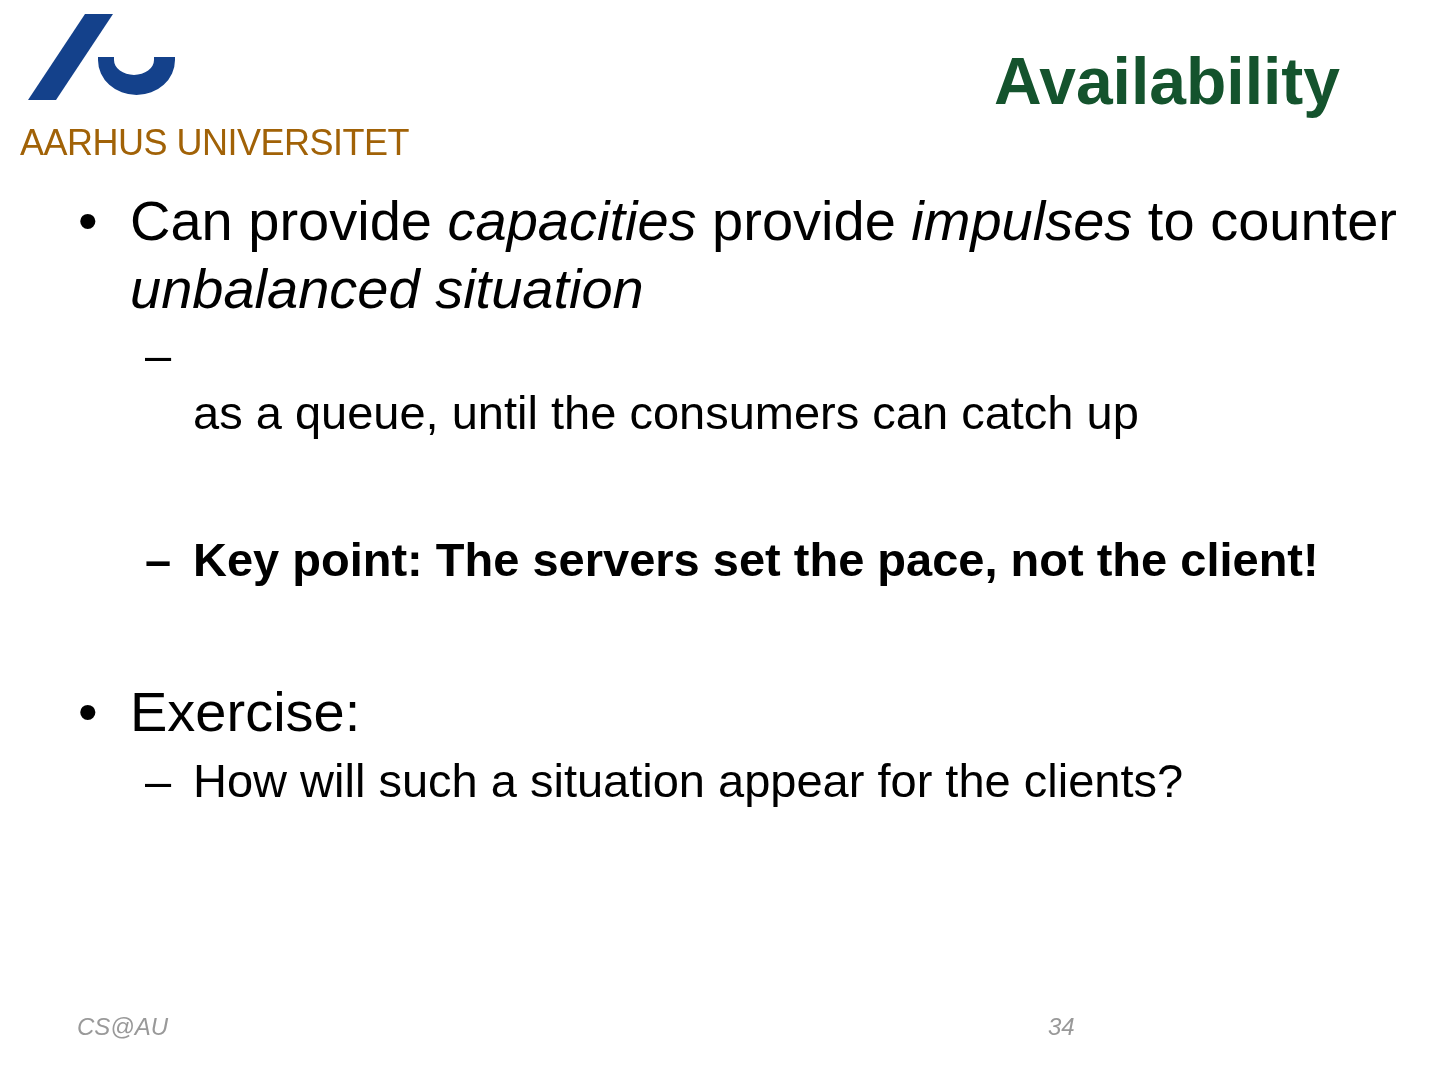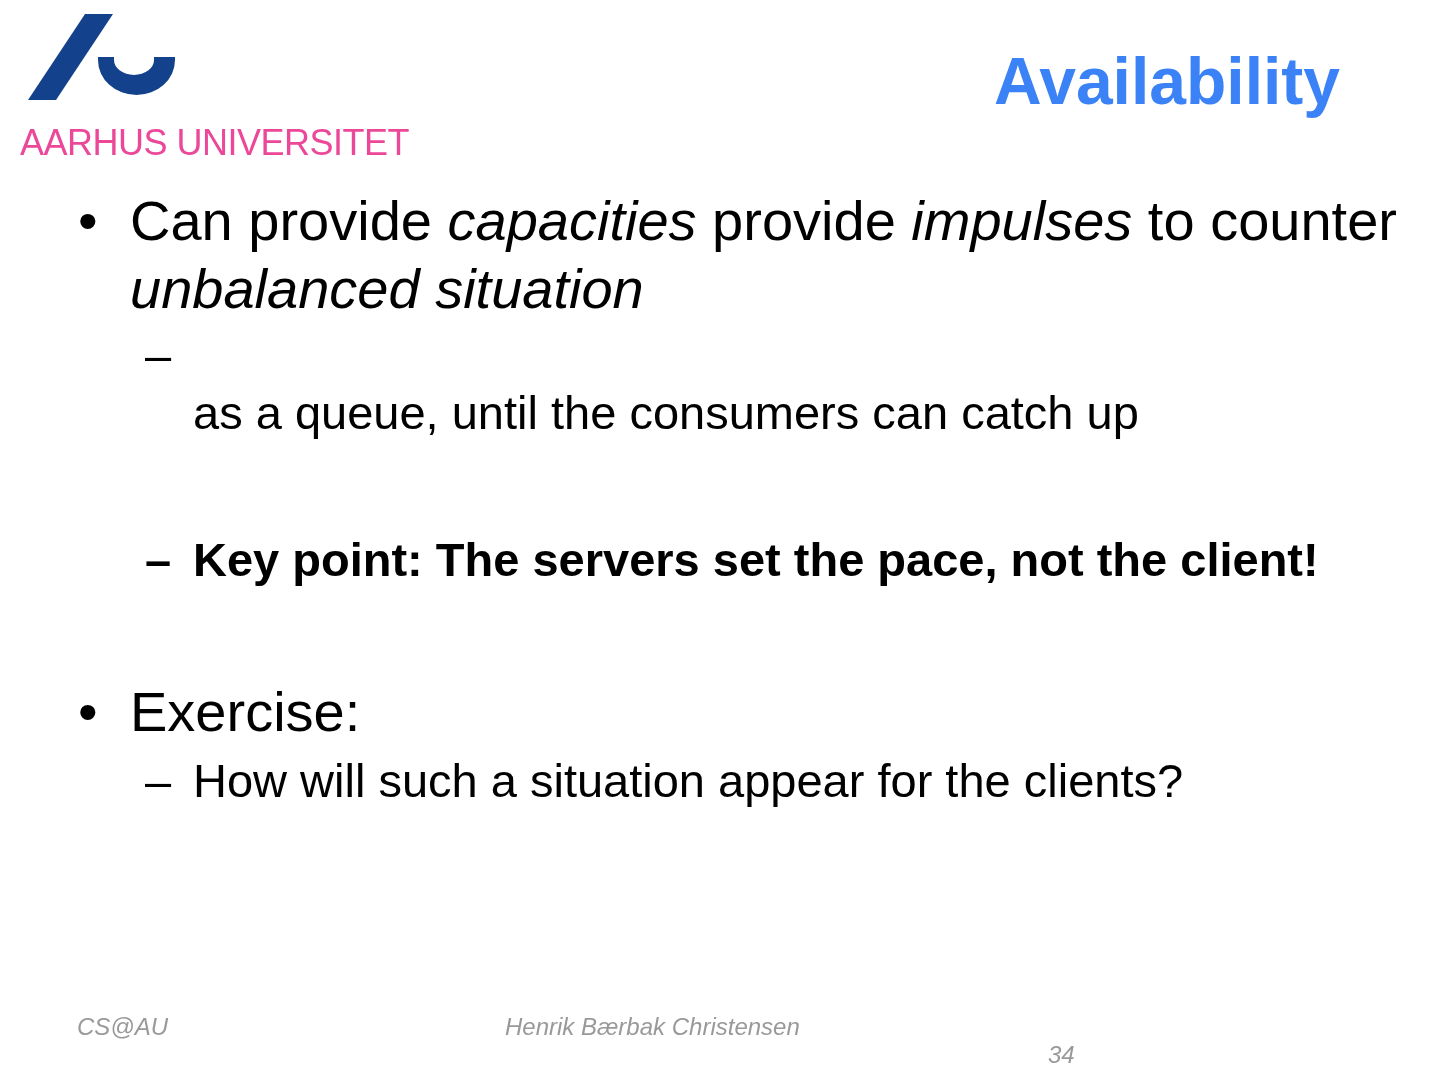--- a/index.html
+++ b/index.html
@@ -22,34 +22,34 @@
     width: 160px;
     height: 100px;
   }
   .logo-text {
     position: absolute;
     left: 20px;
     top: 121px;
     font-size: 36px;
     line-height: 44px;
     letter-spacing: -0.5px;
-    color: #ec4899;
+    color: #a16207;
     white-space: nowrap;
     text-align: center;
   }
 
   
   .title {
     position: absolute;
     top: 43px;
     right: 100px;
     font-size: 66px;
     line-height: 76px;
     font-weight: bold;
-    color: #3b82f6;
+    color: #14532d;
     white-space: nowrap;
     text-align: center;
   }
 
   
   .li { position: absolute; white-space: nowrap; }
 
   .l1 {
     left: 130px;
     font-size: 56px;
@@ -74,21 +74,21 @@
   .footer-item {
     position: absolute;
     font-size: 24px;
     line-height: 30px;
     color: #999999;
     white-space: nowrap;
     font-style: italic;
   }
   .footer-course { left: 77px;  top: 1012px; }
   .footer-author { left: 505px; top: 1012px; }
-  .footer-page   { left: 1048px; top: 1012px; margin-top: 28px; }
+  .footer-page   { left: 1048px; top: 1012px; }
 </style>
 </head>
 <body>
 
 <div class="slide">
 
   <div>
     <svg class="logo-mark" viewBox="0 0 160 100" aria-hidden="true">
       <polygon points="6,92 34,92 91,6 63,6" fill="#14418b"></polygon>
       <path d="M76,49 L76,52 A38.5,35 0 0 0 153,52 L153,49 L132,49 L132,52 A20,15 0 0 1 92,52 L92,49 Z" fill="#14418b"></path>
@@ -117,16 +117,15 @@
     <span class="marker">•</span>
     <span>Exercise:</span>
   </div>
 
   <div class="li l2 sub2">
     <span class="marker">–</span>
     <span>How will such a situation appear for the clients?</span>
   </div>
 
   <div class="footer-item footer-course">CS@AU</div>
-  <div class="footer-item footer-author">Henrik Bærbak Christensen</div>
   <div class="footer-item footer-page">34</div>
 
 </div>
 
 </body></html>

